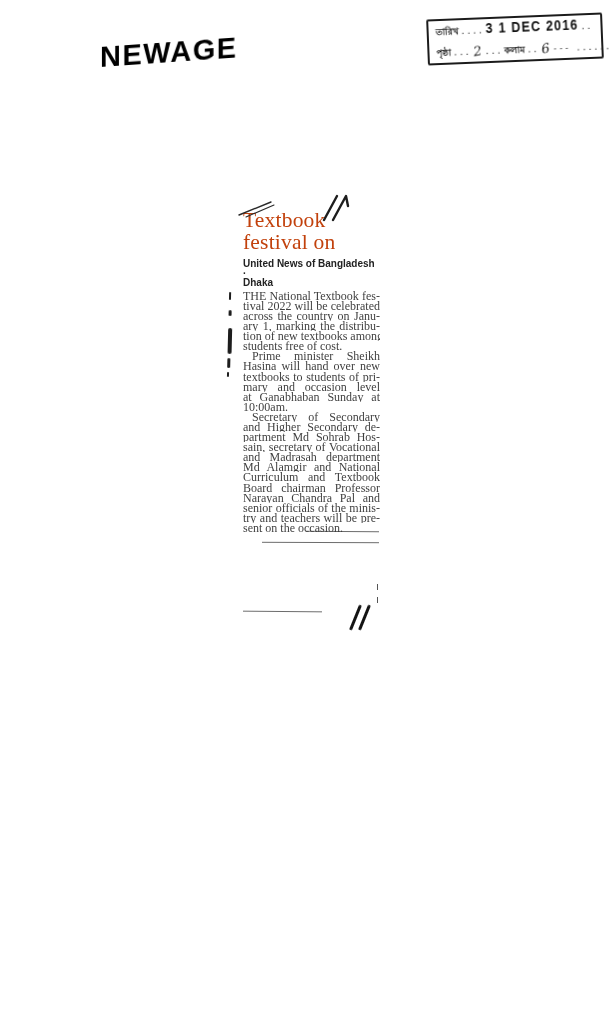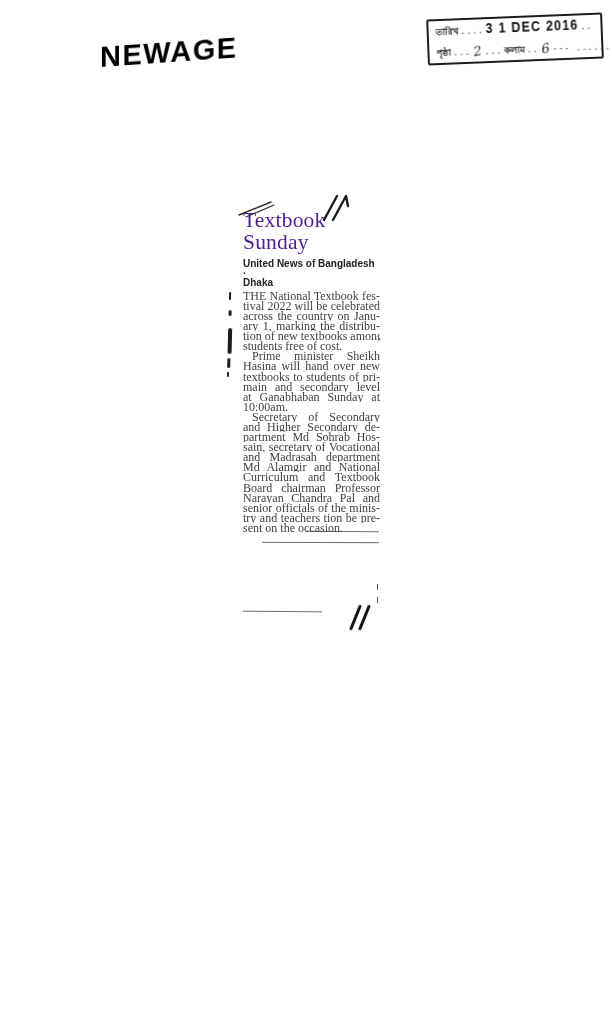--- a/index.html
+++ b/index.html
@@ -52,21 +52,21 @@
     transform:rotate(-6deg); margin:0 1px; position:relative; top:1px;
   }
 
   
   .clipping { position:absolute; left:243px; top:209px; width:137px; }
 
   .headline {
     margin:0; font-weight:400;
     font-family:"Liberation Serif", serif;
     font-size:21.5px; line-height:22px; letter-spacing:0.2px;
-    color:#4c1d95; filter:blur(0.25px);
+    color:#c2410c; filter:blur(0.25px);
   }
   .hline { display:block; white-space:nowrap; }
 
   .byline {
     margin-top:6px;
     font-family:"Liberation Sans", sans-serif;
     font-weight:700; font-size:10px; line-height:9.6px;
     color:#222; filter:blur(0.2px);
   }
   .byline span { display:block; }
@@ -135,55 +135,55 @@
       <span class="stamp-label">কলাম</span>
       <span class="stamp-dots">..</span>
       <span class="handwritten">6</span>
       <span class="stamp-dots">--- ......</span>
     </div>
   </div>
 
   <div class="clipping">
     <h1 class="headline">
       <span class="hline">Textbook</span>
-      <span class="hline">Sunday</span>
+      <span class="hline">festival on</span>
     </h1>
     <div class="byline">
       <span>United News of Bangladesh ·</span>
       <span>Dhaka</span>
     </div>
     <div class="body-text">
       <div class="para">
           <div class="body-line">THE National Textbook fes-</div>
           <div class="body-line">tival 2022 will be celebrated</div>
           <div class="body-line">across the country on Janu-</div>
           <div class="body-line">ary 1, marking the distribu-</div>
           <div class="body-line">tion of new textbooks among</div>
           <div class="body-line para-last">students free of cost.</div>
         </div>
       <div class="para indent">
           <div class="body-line">Prime minister Sheikh</div>
           <div class="body-line">Hasina will hand over new</div>
           <div class="body-line">textbooks to students of pri-</div>
-          <div class="body-line">main and secondary level</div>
+          <div class="body-line">mary and occasion level</div>
           <div class="body-line">at Ganabhaban Sunday at</div>
           <div class="body-line para-last">10:00am.</div>
         </div>
       <div class="para indent">
           <div class="body-line">Secretary of Secondary</div>
           <div class="body-line">and Higher Secondary de-</div>
           <div class="body-line">partment Md Sohrab Hos-</div>
           <div class="body-line">sain, secretary of Vocational</div>
           <div class="body-line">and Madrasah department</div>
           <div class="body-line">Md Alamgir and National</div>
           <div class="body-line">Curriculum and Textbook</div>
           <div class="body-line">Board chairman Professor</div>
           <div class="body-line">Narayan Chandra Pal and</div>
           <div class="body-line">senior officials of the minis-</div>
-          <div class="body-line">try and teachers tion be pre-</div>
+          <div class="body-line">try and teachers will be pre-</div>
           <div class="body-line para-last">sent on the occasion.</div>
         </div>
     </div>
   </div>
 
   <div class="mark" style="left:238px; top:198px;">
     <svg width="38" height="20" viewBox="0 0 38 20">
       <line x1="1" y1="17" x2="33" y2="4" stroke="#2a2a2a" stroke-width="1.4" stroke-linecap="round"></line>
       <line x1="8" y1="19" x2="36" y2="7" stroke="#2a2a2a" stroke-width="1.1" stroke-linecap="round"></line>
     </svg>

